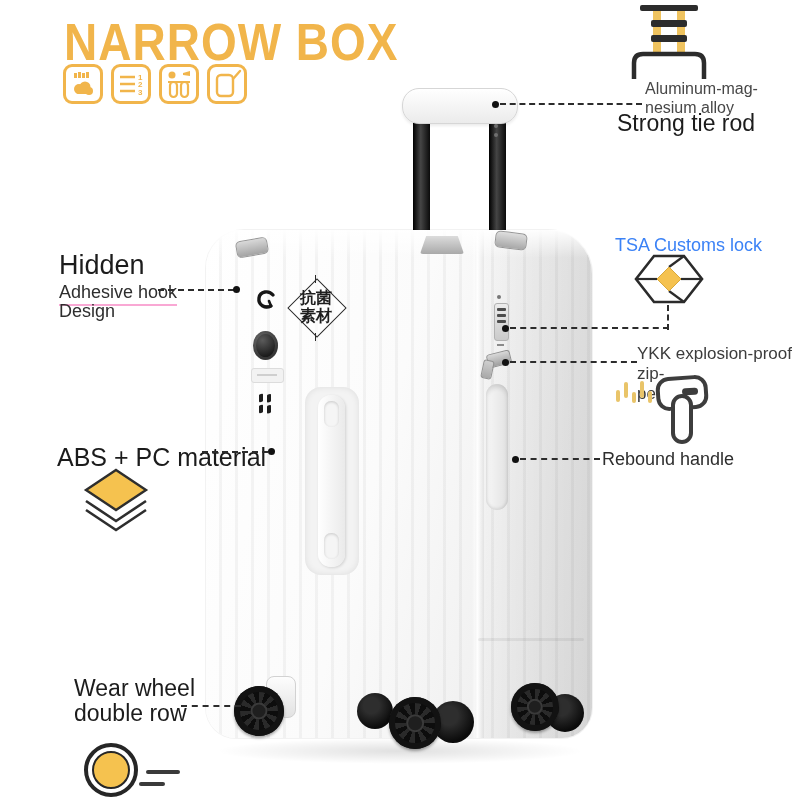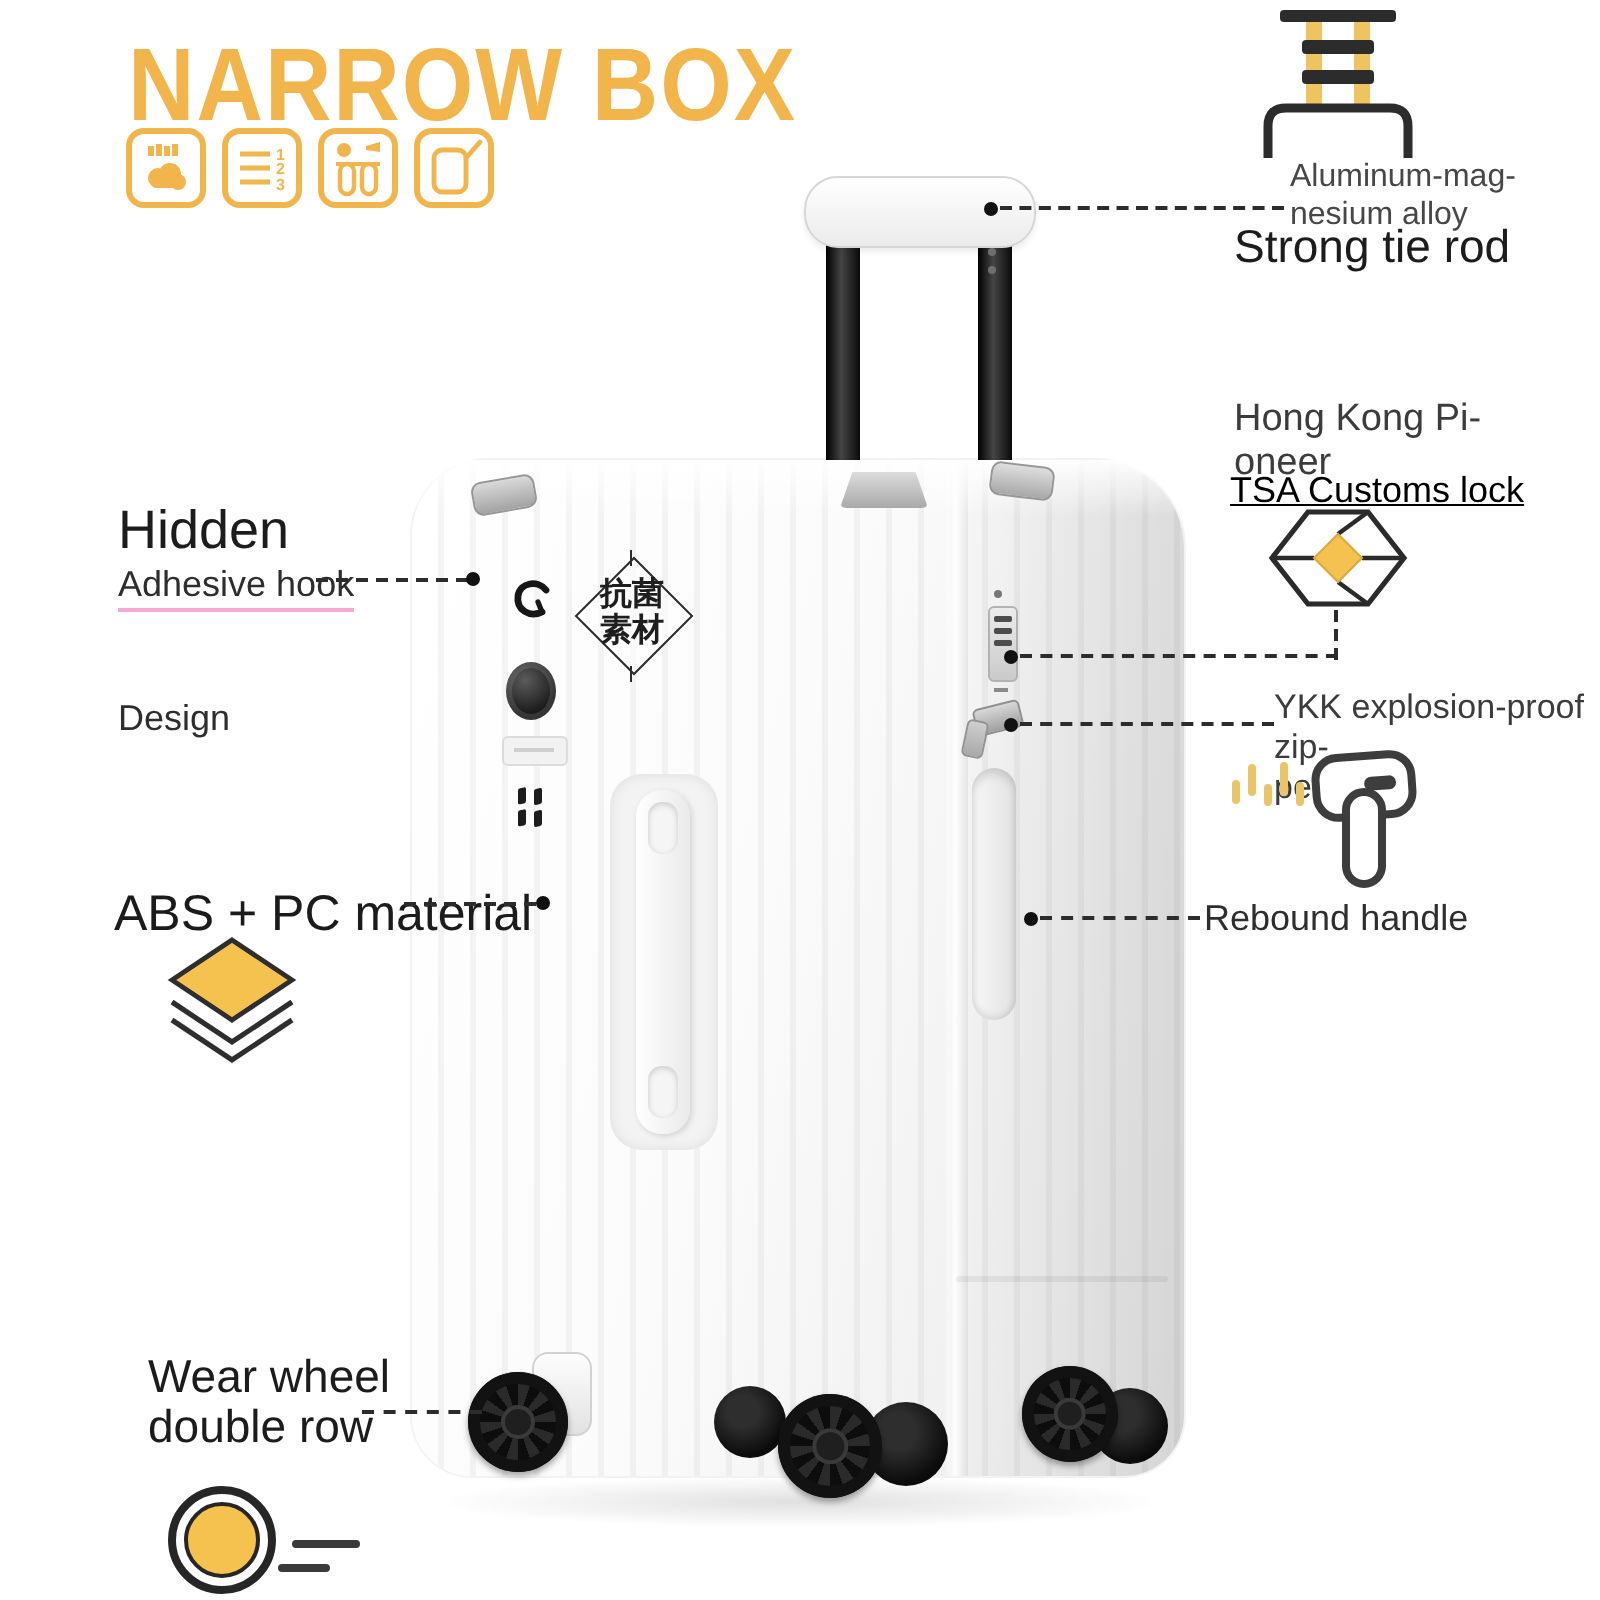--- a/index.html
+++ b/index.html
@@ -173,25 +173,21 @@
     <path d="M7 76 L7 60 Q7 51 16 51 L68 51 Q77 51 77 60 L77 76" fill="none" stroke="#2c2c2c" stroke-width="4.5"></path>
   </svg>
   <div class="abs t-sub" style="left:645px;top:79px;">
     <div>Aluminum-mag-</div>
     <div>nesium alloy</div>
   </div>
   <div class="abs t-big" style="left:617px;top:110px;">Strong tie rod</div>
   <div class="abs dot" style="left:492px;top:101px;"></div>
   <div class="abs dash-h" style="left:500px;top:103px;width:142px;"></div>
 
-  <div class="abs" style="left:617px;top:199px;font-size:19px;line-height:22px;color:#3c3c3c;">
-    <div>Hong Kong Pi-</div>
-    <div>oneer</div>
-  </div>
-  <div class="abs" style="left:615px;top:235px;font-size:18px;color:#000000;text-decoration:underline;">TSA Customs lock</div>
+  <div class="abs" style="left:615px;top:235px;font-size:18px;color:#3b82f6;">TSA Customs lock</div>
   <svg class="abs" style="left:634px;top:252px;" width="70" height="54" viewBox="0 0 70 54">
     <polygon points="2,27 20,4 50,4 68,27 50,50 20,50" fill="#fff" stroke="#2b2b2b" stroke-width="2.6"></polygon>
     <line x1="2" y1="27" x2="23" y2="27" stroke="#2b2b2b" stroke-width="2.2"></line>
     <line x1="47" y1="27" x2="68" y2="27" stroke="#2b2b2b" stroke-width="2.2"></line>
     <line x1="50" y1="4" x2="35" y2="15" stroke="#2b2b2b" stroke-width="2.2"></line>
     <line x1="35" y1="39" x2="50" y2="50" stroke="#2b2b2b" stroke-width="2.2"></line>
     <polygon points="35,15 47,27 35,39 23,27" fill="#F5C24F" stroke="#D9A93C" stroke-width="1"></polygon>
   </svg>
   <div class="abs dash-v" style="left:667px;top:305px;height:25px;"></div>
   <div class="abs dot" style="left:502px;top:325px;"></div>
@@ -215,21 +211,21 @@
       <rect x="19" y="24" width="18" height="46" rx="9" fill="#fff" stroke="#3d3d3d" stroke-width="4"></rect>
     </svg>
   </div>
 
   <div class="abs t-med" style="left:602px;top:449px;">Rebound handle</div>
   <div class="abs dot" style="left:512px;top:456px;"></div>
   <div class="abs dash-h" style="left:520px;top:458px;width:80px;"></div>
 
   <div class="abs" style="left:59px;top:250px;font-size:27px;color:#1c1c1c;">Hidden</div>
   <div class="abs t-med" style="left:59px;top:282px;border-bottom:2px solid #f9a8d4;padding-bottom:1px;">Adhesive hook</div>
-  <div class="abs t-med" style="left:59px;top:301px;margin-top:48px;">Design</div>
+  <div class="abs t-med" style="left:59px;top:301px;">Design</div>
   <div class="abs dash-h" style="left:158px;top:289px;width:76px;"></div>
   <div class="abs dot" style="left:233px;top:286px;"></div>
 
   <div class="abs" style="left:57px;top:443px;font-size:25px;color:#1b1b1b;">ABS + PC material</div>
   <div class="abs dash-h" style="left:202px;top:451px;width:66px;"></div>
   <div class="abs dot" style="left:268px;top:448px;"></div>
   <svg class="abs" style="left:80px;top:468px;" width="72" height="64" viewBox="0 0 72 64">
     <polygon points="36,2 66,22 36,42 6,22" fill="#F5C24F" stroke="#2e2e2e" stroke-width="2.4"></polygon>
     <path d="M6 33 L36 53 L66 33" fill="none" stroke="#2e2e2e" stroke-width="2.6"></path>
     <path d="M6 42 L36 62 L66 42" fill="none" stroke="#2e2e2e" stroke-width="2.6"></path>

